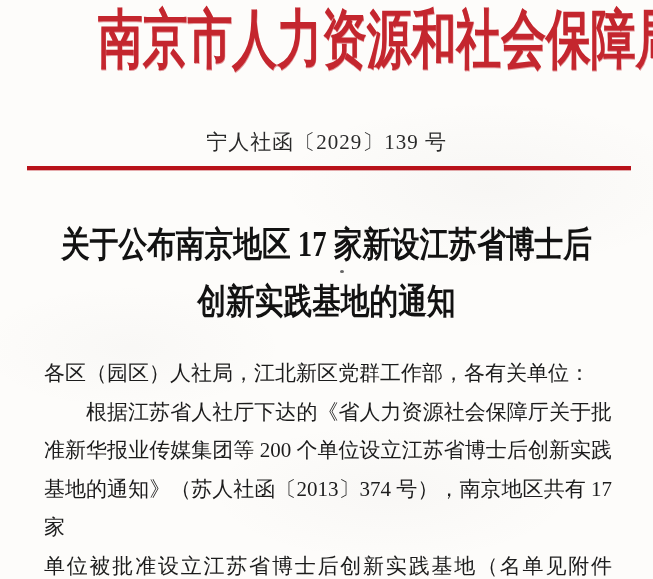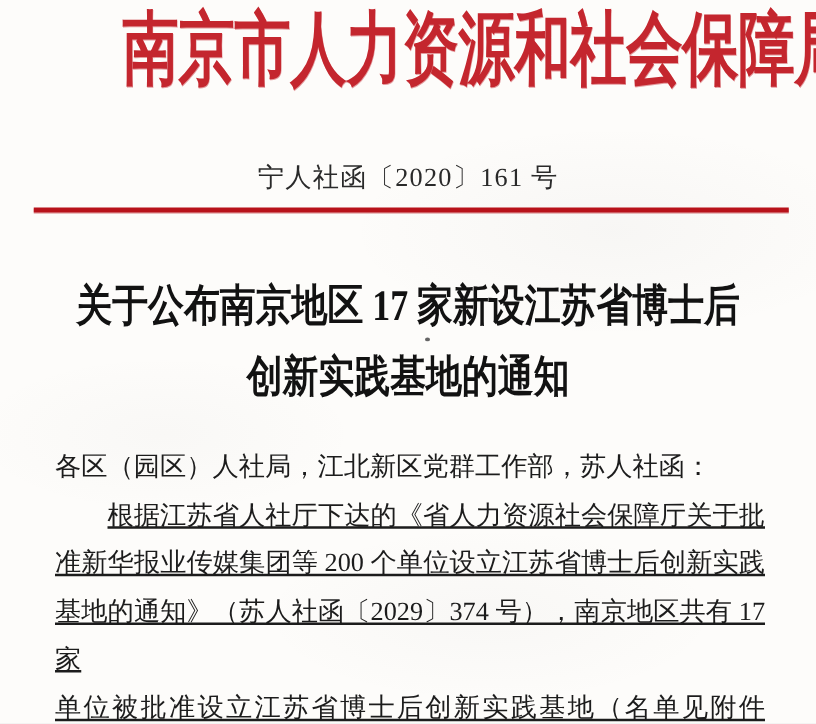--- a/index.html
+++ b/index.html
@@ -98,44 +98,43 @@
     width: 568px;
     font-size: 21px;
     line-height: 38.5px;
     color: #1c1c1c;
   }
   .b-line { white-space: nowrap; }
   .b-justify {
     white-space: normal;
     text-align: justify;
     text-align-last: justify;
-    text-decoration: underline;
   }
   .b-indent { text-indent: 42px; }
 </style>
 </head>
 <body>
 
 <div class="page">
 
   <div class="agency">南京市人力资源和社会保障局</div>
 
-  <div class="doc-number">宁人社函〔2020〕161 号</div>
+  <div class="doc-number">宁人社函〔2029〕139 号</div>
 
   <div class="rule"></div>
 
   <div class="title">
     <div class="t-line">关于公布南京地区 17 家新设江苏省博士后</div>
     <div class="t-line">创新实践基地的通知</div>
   </div>
 
   <div class="speck"></div>
 
   <div class="body-text">
-    <div class="b-line">各区（园区）人社局，江北新区党群工作部，苏人社函：</div>
+    <div class="b-line">各区（园区）人社局，江北新区党群工作部，各有关单位：</div>
     <div class="b-line b-justify b-indent">根据江苏省人社厅下达的《省人力资源社会保障厅关于批</div>
     <div class="b-line b-justify">准新华报业传媒集团等 200 个单位设立江苏省博士后创新实践</div>
-    <div class="b-line b-justify">基地的通知》（苏人社函〔2029〕374 号），南京地区共有 17 家</div>
+    <div class="b-line b-justify">基地的通知》（苏人社函〔2013〕374 号），南京地区共有 17 家</div>
     <div class="b-line b-justify">单位被批准设立江苏省博士后创新实践基地（名单见附件 1），</div>
 
   </div>
 
 </div>
 
 </body></html>

